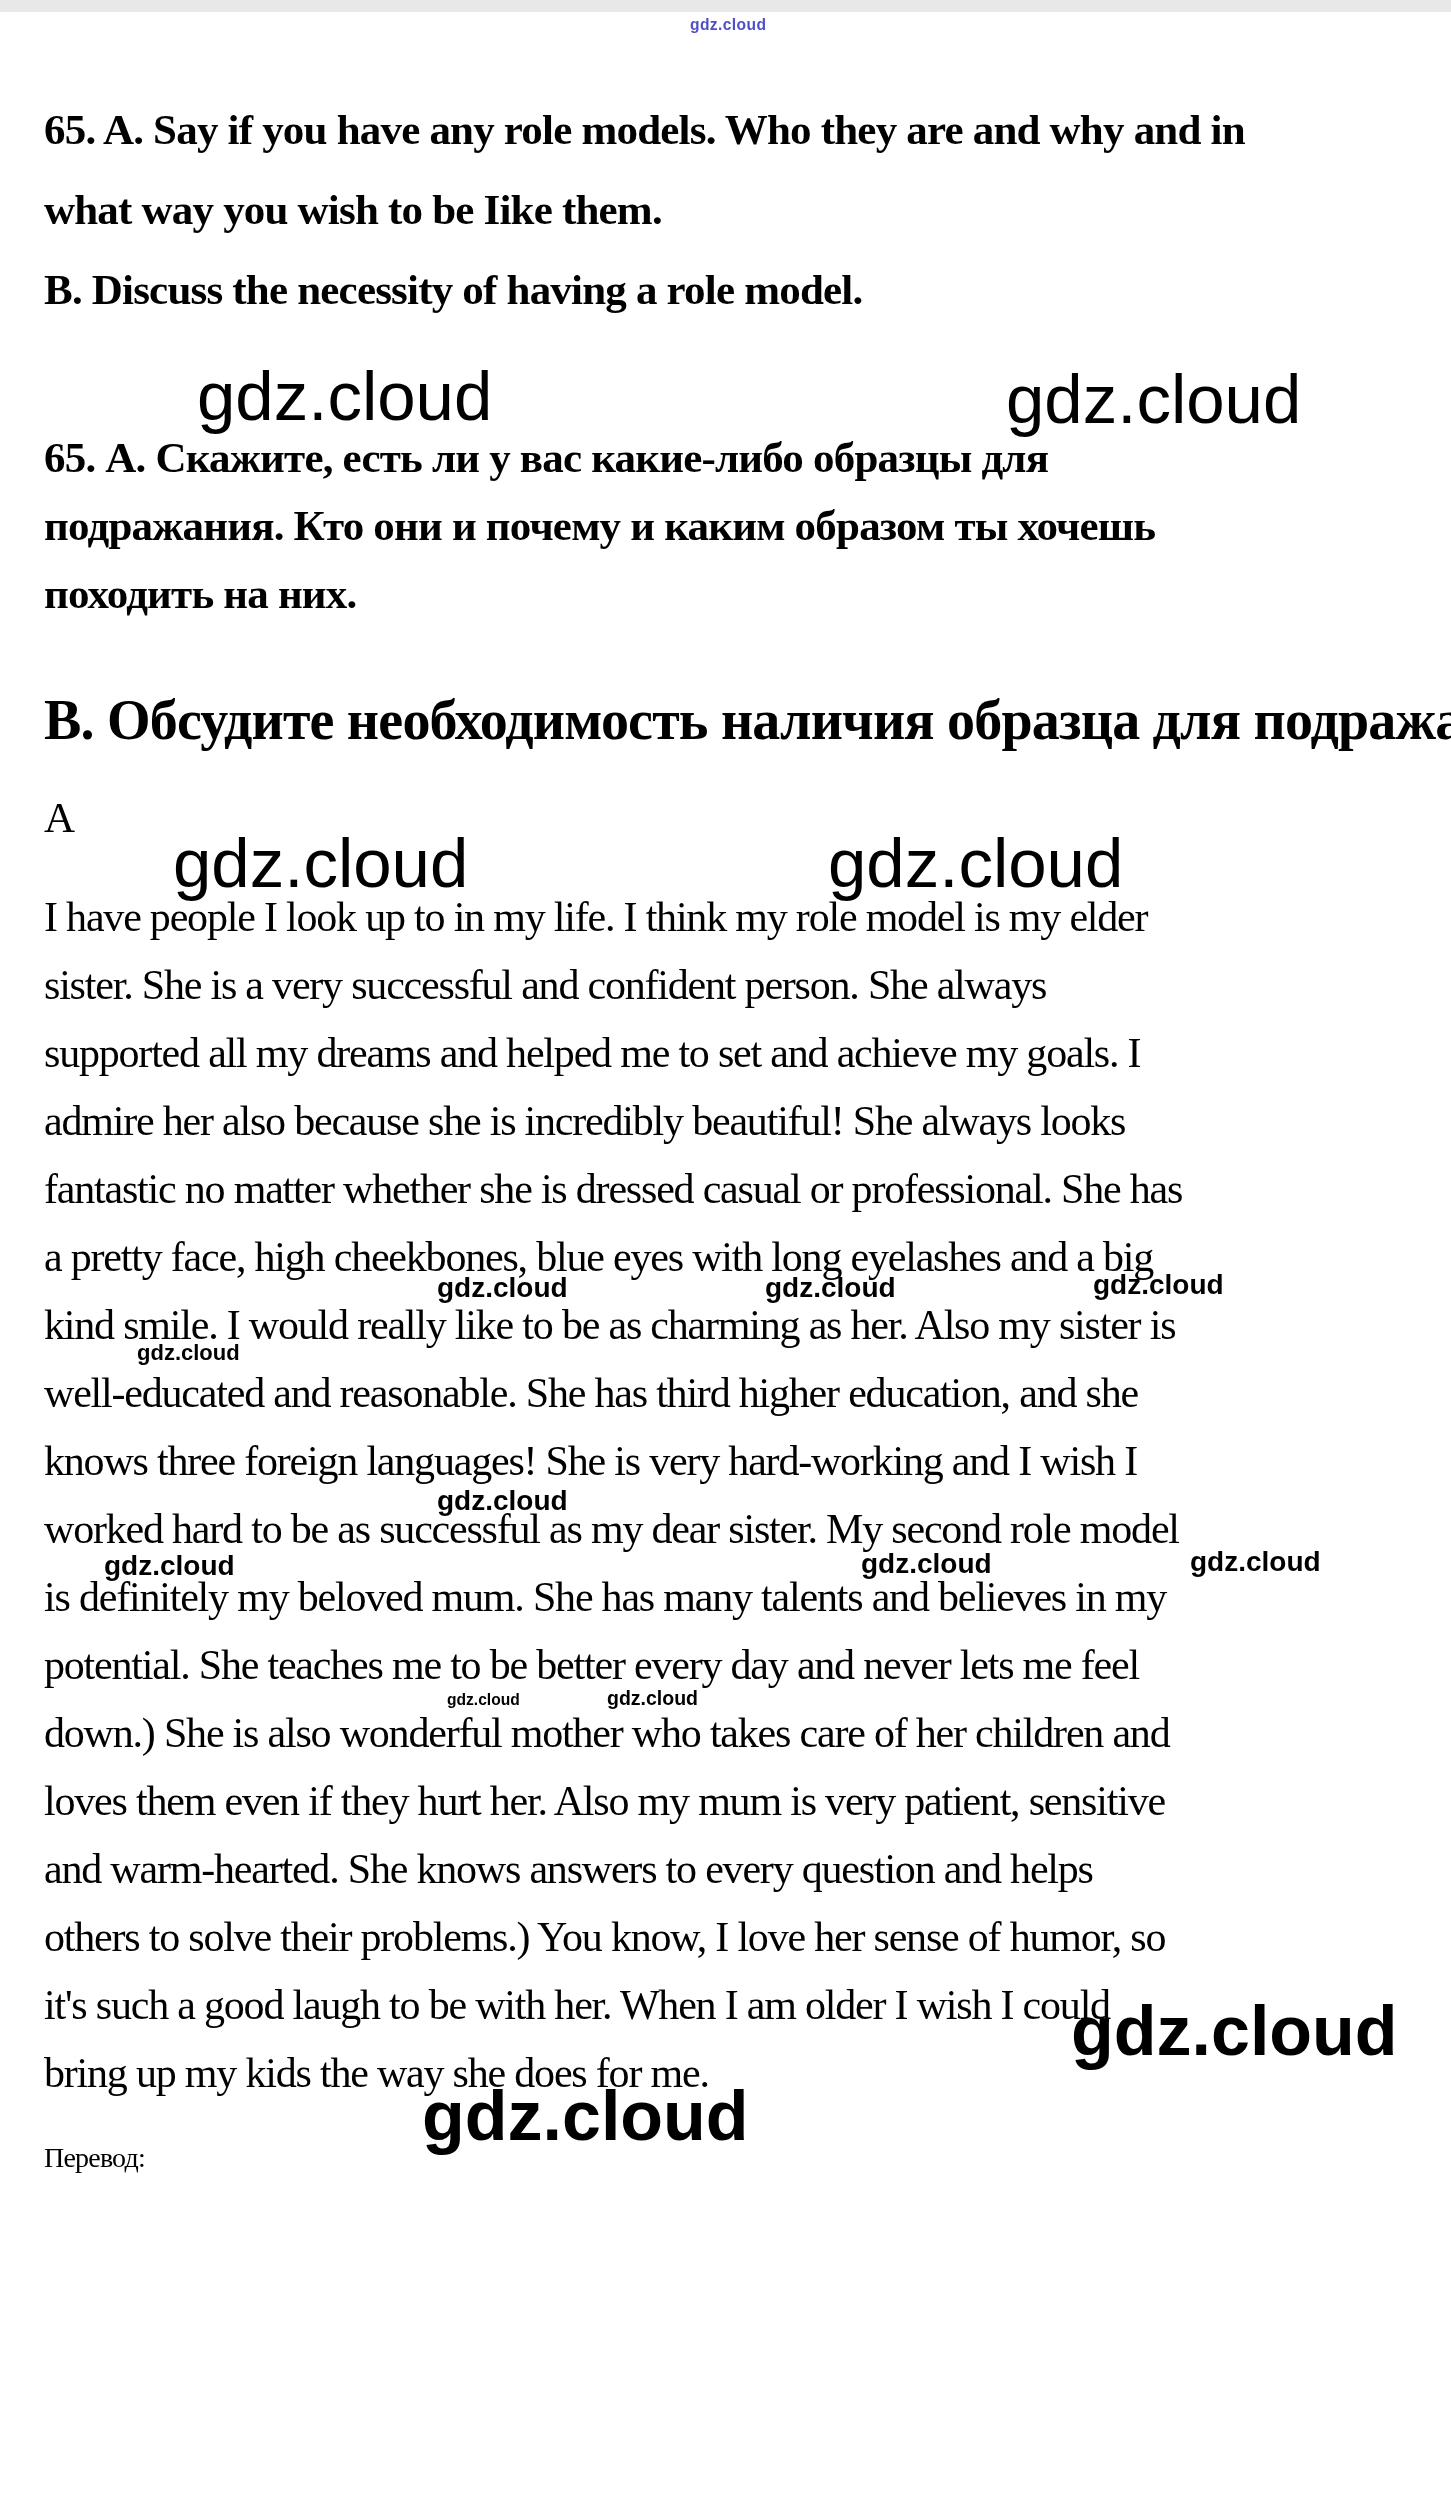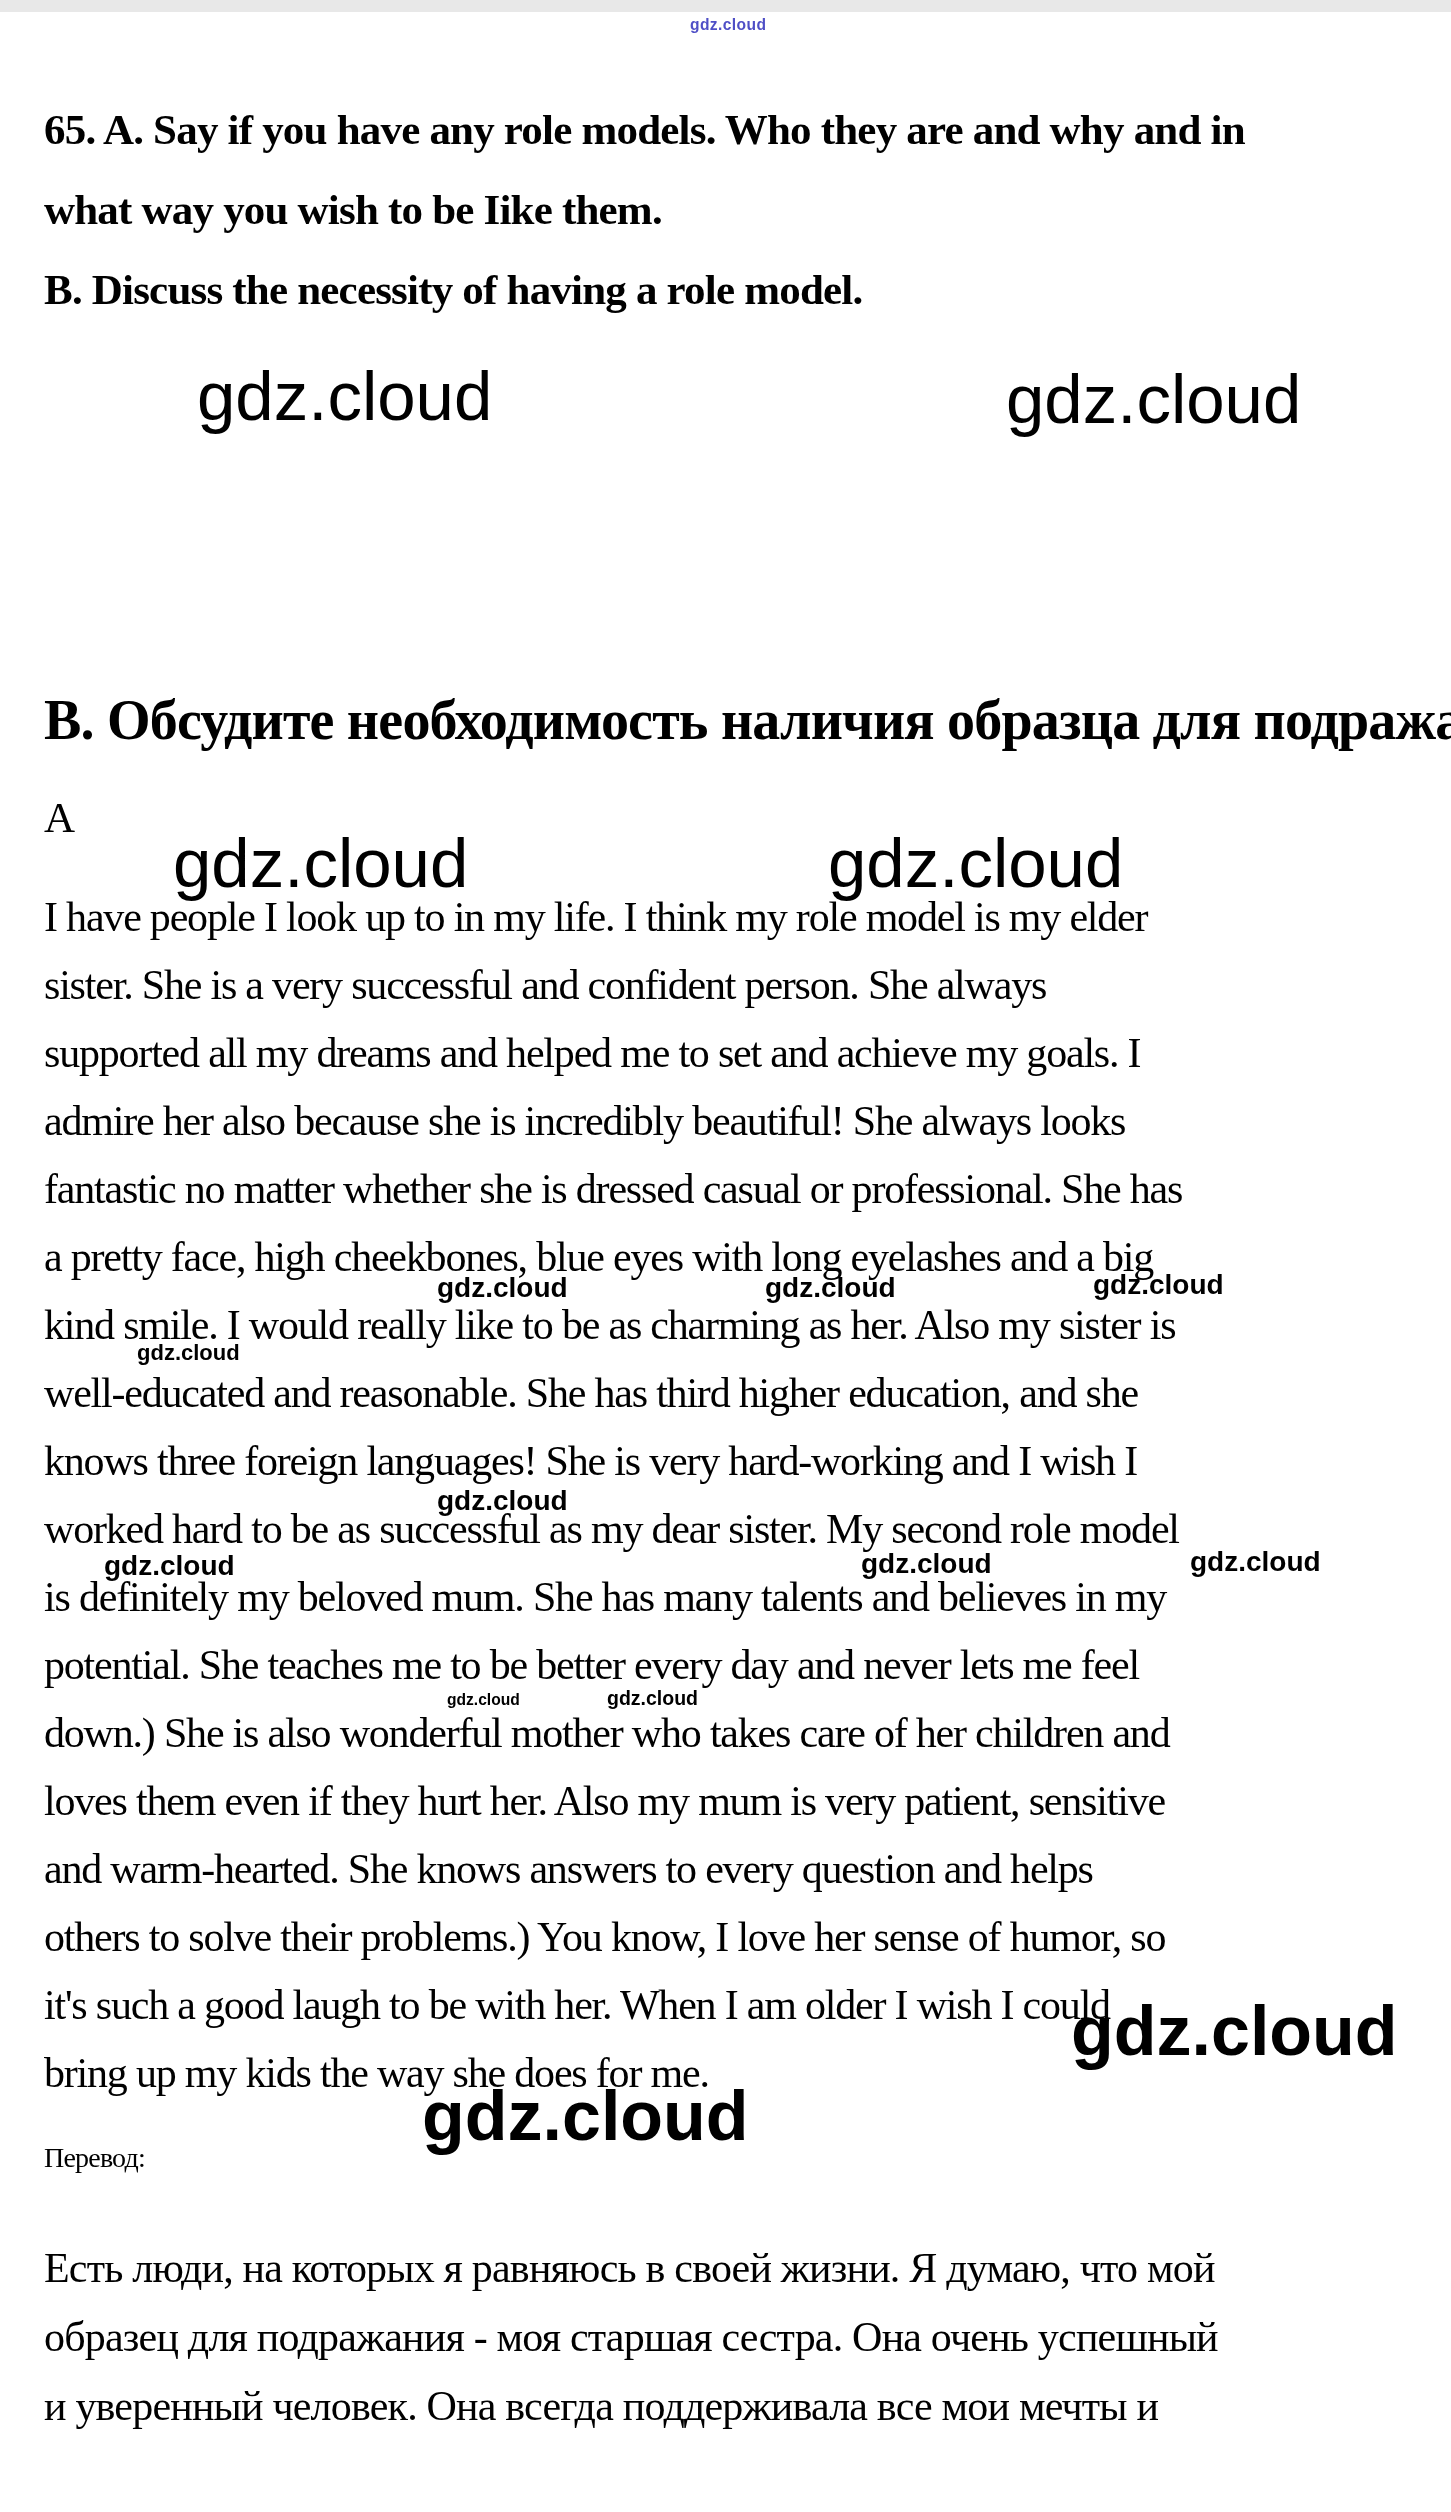--- a/index.html
+++ b/index.html
@@ -122,20 +122,23 @@
   <div class="wm wm-med  wm-m6">gdz.cloud</div>
   <div class="wm wm-med  wm-m7">gdz.cloud</div>
   <div class="wm wm-t2">gdz.cloud</div>
   <div class="wm wm-t3">gdz.cloud</div>
   <div class="wm wm-bold wm-bb1">gdz.cloud</div>
   <div class="wm wm-bold wm-bb2">gdz.cloud</div>
 
   <div class="txt heading-en">65. A. Say if you have any role models. Who they are and why and in
 what way you wish to be Iike them.
 B. Discuss the necessity of having a role model.</div>
+  <div class="txt heading-ru">65. А. Скажите, есть ли у вас какие-либо образцы для
+подражания. Кто они и почему и каким образом ты хочешь
+походить на них.</div>
   <div class="txt heading-ru-b">В. Обсудите необходимость наличия образца для подражания.</div>
 
   <div class="txt section-a">A</div>
   <div class="txt answer-para">I have people I look up to in my life. I think my role model is my elder
 sister. She is a very successful and confident person. She always
 supported all my dreams and helped me to set and achieve my goals. I
 admire her also because she is incredibly beautiful! She always looks
 fantastic no matter whether she is dressed casual or professional. She has
 a pretty face, high cheekbones, blue eyes with long eyelashes and a big
 kind smile. I would really like to be as charming as her. Also my sister is
@@ -145,18 +148,15 @@
 is definitely my beloved mum. She has many talents and believes in my
 potential. She teaches me to be better every day and never lets me feel
 down.) She is also wonderful mother who takes care of her children and
 loves them even if they hurt her. Also my mum is very patient, sensitive
 and warm-hearted. She knows answers to every question and helps
 others to solve their problems.) You know, I love her sense of humor, so
 it's such a good laugh to be with her. When I am older I wish I could
 bring up my kids the way she does for me.</div>
 
   <div class="txt translation-label">Перевод:</div>
-  <div class="txt translation-para">Есть люди, на которых я равняюсь в своей жизни. Я думаю, что мой
-образец для подражания - моя старшая сестра. Она очень успешный
-и уверенный человек. Она всегда поддерживала все мои мечты и</div>
 
 </div>
 
 
 </body></html>

